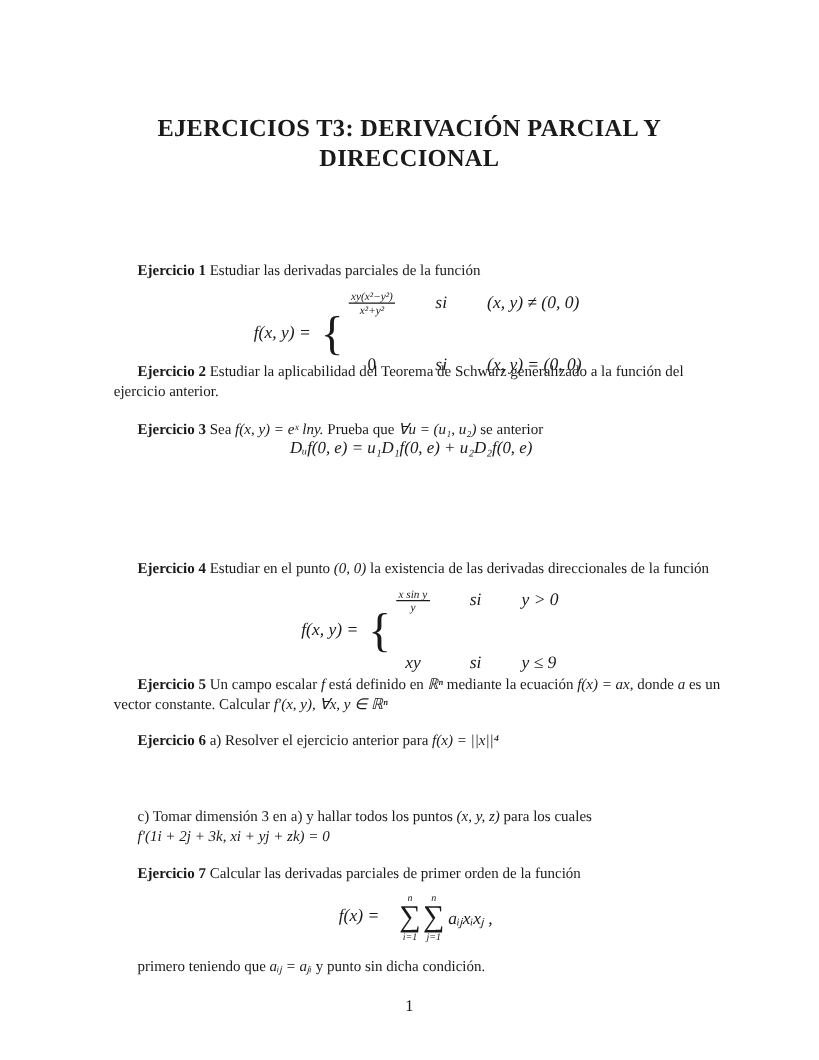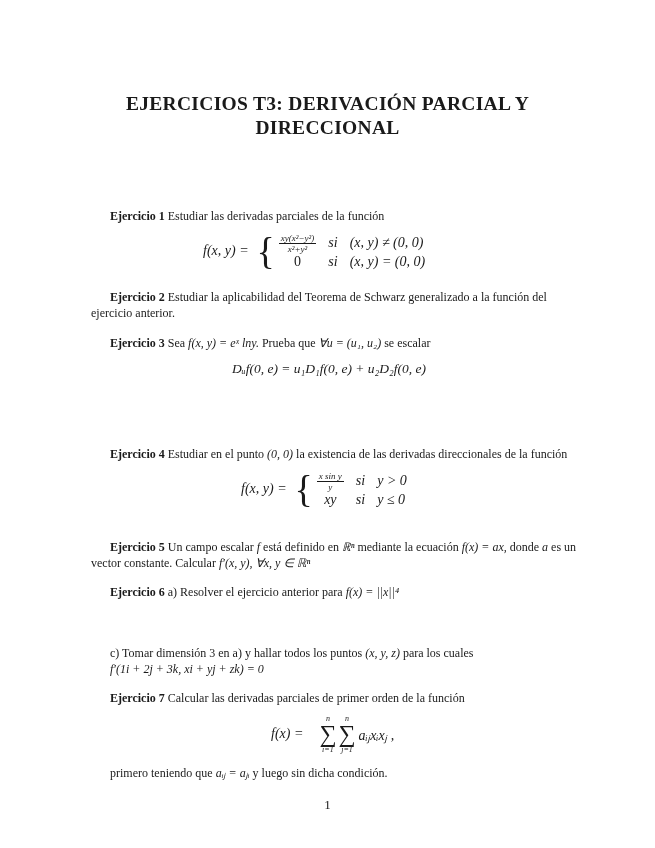--- a/index.html
+++ b/index.html
@@ -10,21 +10,21 @@
            font-family:"Liberation Serif",serif; font-weight:bold; font-size:19.5px;
            line-height:24px; letter-spacing:0.3px; }
   .p { position:absolute; font-family:"Liberation Serif",serif; font-size:12px; line-height:16px; }
   .ind { left:91px; width:490px; text-indent:19px; }
   .noind { left:110px; width:470px; }
   b { font-weight:bold; }
   .m { font-style:italic; }
   .eq { position:absolute; font-family:"Liberation Serif",serif; font-size:14px; }
   .row { display:flex; align-items:center; }
   .brace { font-size:38px; line-height:38px; transform:scaleY(1.0); margin:0 4px; font-weight:normal; }
-  .cases { display:grid; grid-template-columns:auto auto auto; column-gap:12px; row-gap:0px; align-items:center; }
+  .cases { display:grid; grid-template-columns:auto auto auto; column-gap:12px; row-gap:0px; align-items:center;gap:32px; }
   .frac { display:inline-flex; flex-direction:column; align-items:center; font-size:9px; font-style:italic; line-height:10px; }
   .frac .num { border-bottom:0.8px solid #1a1a1a; padding:0 2px; }
   .c { text-align:center; }
   .sum { display:inline-flex; flex-direction:column; align-items:center; margin:0 1px; }
   .sum .lim { font-size:8px; font-style:italic; line-height:9px; }
   .sum .sig { font-size:24px; line-height:22px; }
   .pageno { position:absolute; left:0; width:655px; top:797px; text-align:center; font-family:"Liberation Serif",serif; font-size:13px; }
 </style>
 </head>
 <body>
@@ -60,43 +60,43 @@
     <b>Ejercicio 2</b>
     <span>Estudiar la aplicabilidad del Teorema de Schwarz generalizado a la función del ejercicio anterior.</span>
   </div>
 
   <div class="p noind" style="top:335px;">
     <b>Ejercicio 3</b>
     <span>Sea</span>
     <span class="m">f(x, y) = eˣ lny.</span>
     <span>Prueba que</span>
     <span class="m">∀u = (u₁, u₂)</span>
-    <span>se escalar</span>
+    <span>se anterior</span>
   </div>
-  <div class="eq m" style="left:232px; top:361px; font-size:13.5px;">Dᵤf(0, e) = u₁D₁f(0, e) + u₂D₂f(0, e)</div>
+  <div class="eq m" style="left:232px; top:350px; font-size:13.5px;">Dᵤf(0, e) = u₁D₁f(0, e) + u₂D₂f(0, e)</div>
 
   <div class="p ind" style="top:446px;">
     <b>Ejercicio 4</b>
     <span>Estudiar en el punto</span>
     <span class="m">(0, 0)</span>
     <span>la existencia de las derivadas direccionales de la función</span>
   </div>
   <div class="eq row" style="left:241px; top:470px;">
     <span class="m" style="margin-right:4px;">f(x, y) =</span>
     <span class="brace">{</span>
     <div class="cases">
       <span class="frac c">
         <span class="num">x sin y</span>
         <span class="den">y</span>
       </span>
       <span class="m">si</span>
       <span class="m">y &gt; 0</span>
       <span class="m c">xy</span>
       <span class="m">si</span>
-      <span class="m">y ≤ 0</span>
+      <span class="m">y ≤ 9</span>
     </div>
   </div>
 
   <div class="p ind" style="top:539px;">
     <b>Ejercicio 5</b>
     <span>Un campo escalar</span>
     <span class="m">f</span>
     <span>está definido en</span>
     <span class="m">ℝⁿ</span>
     <span>mediante la ecuación</span>
@@ -133,17 +133,17 @@
     <span class="sum">
       <span class="lim">n</span>
       <span class="sig">∑</span>
       <span class="lim">j=1</span>
     </span>
     <span class="m" style="margin-left:2px;">aᵢⱼxᵢxⱼ ,</span>
   </div>
   <div class="p noind" style="top:765px;">
     <span>primero teniendo que</span>
     <span class="m">aᵢⱼ = aⱼᵢ</span>
-    <span>y luego sin dicha condición.</span>
+    <span>y punto sin dicha condición.</span>
   </div>
 
   <div class="pageno">1</div>
 </div>
 
 </body></html>

